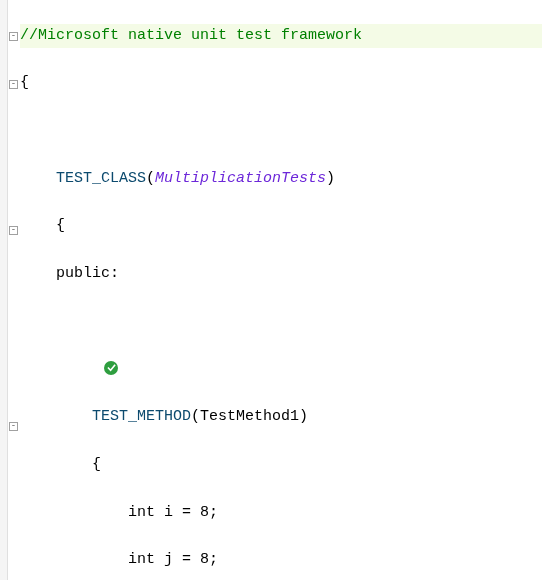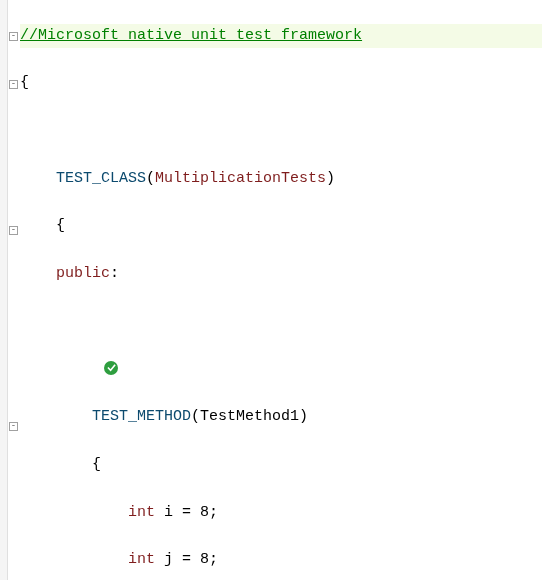--- a/index.html
+++ b/index.html
@@ -46,24 +46,24 @@
   .code {
     position: absolute;
     left: 18px;
     top: 0;
     right: 0;
     padding-left: 2px;
     white-space: pre;
     color: #000000;
   }
   .line { display: block; height: 24px; position: relative; }
-  .comment { color: #008000; text-decoration: underline; }
-  .keyword { color: #7f1d1d; margin-top: 24px; }
+  .comment { color: #008000; }
+  .keyword { color: #000000; margin-top: 24px; }
   .macro { color: #0c4a6e; }
-  .type { color: #7f1d1d; }
+  .type { color: #6d28d9; font-style: italic; }
   .punct { color: #000000; }
   .hlbg {
     background: #f4fbe6;
   }
   .icon-wrap {
     position: absolute;
     left: 84px;
     top: 3px;
     width: 14px;
     height: 14px;

